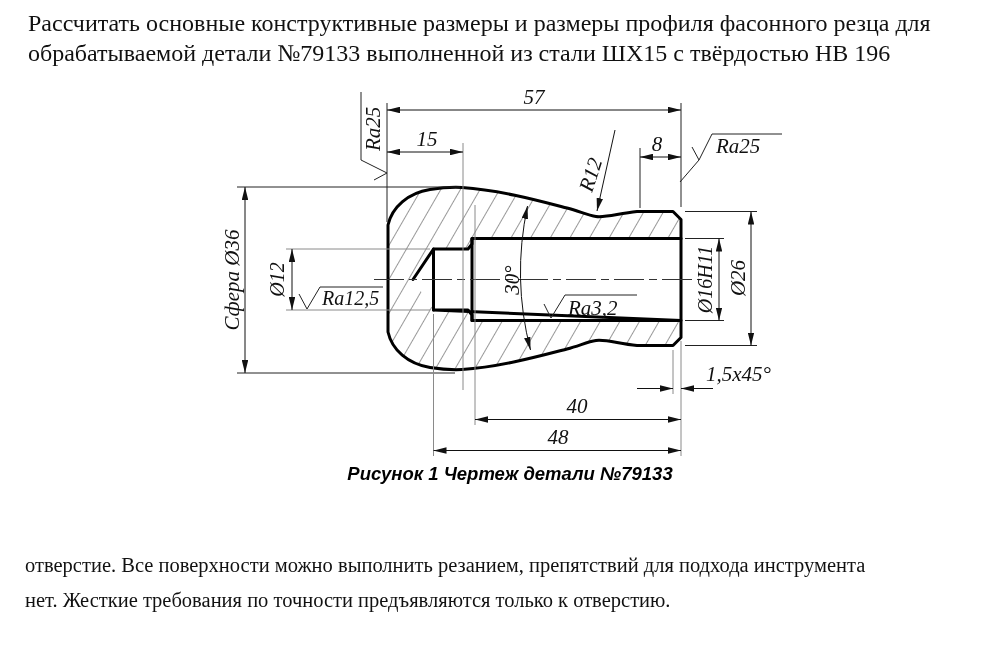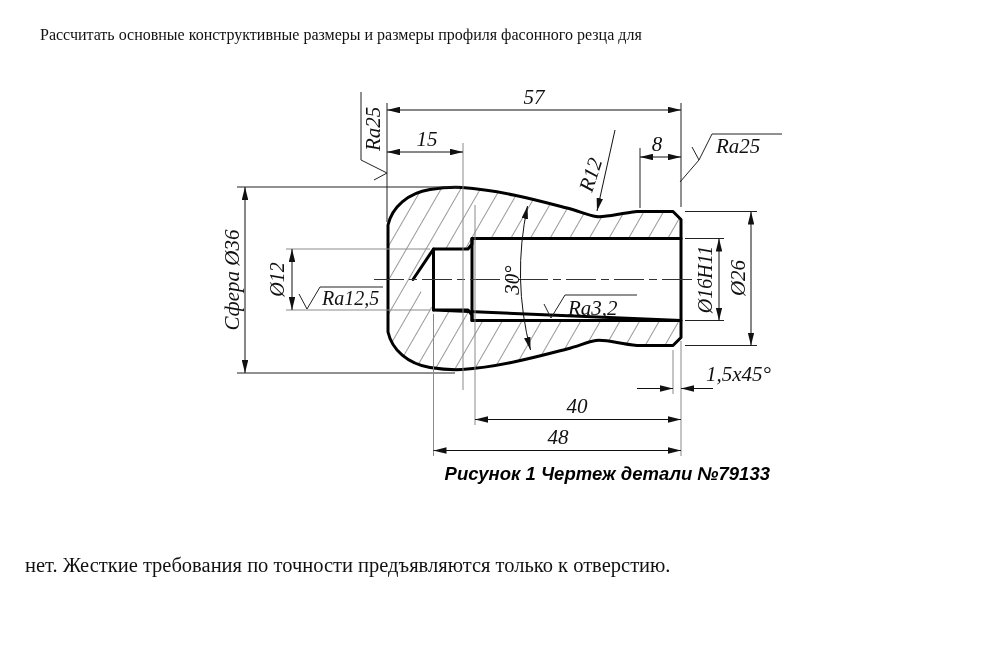--- a/index.html
+++ b/index.html
@@ -1,38 +1,39 @@
 <!DOCTYPE html>
 <html><head>
 <meta charset="utf-8">
 <style>
   html,body{margin:0;padding:0;background:#fff;}
   .page{position:relative;width:1000px;height:651px;background:#fff;overflow:hidden;
         font-family:"Liberation Serif",serif;color:#111;}
-  .task{position:absolute;left:28px;top:8px;width:930px;font-size:16px;line-height:30px;margin:12px;}
+  .task{position:absolute;left:28px;top:8px;width:930px;font-size:24px;line-height:30px;margin:0;}
   .desc{position:absolute;left:25px;top:548px;width:950px;font-size:20.5px;line-height:35px;margin:0;}
   .ln{display:block;white-space:pre-wrap;}
-  .caption{position:absolute;left:250px;top:463px;width:520px;text-align:right;
+  .caption{position:absolute;left:250px;top:463px;width:520px;text-align:center;
            font-family:"Liberation Sans",sans-serif;font-weight:bold;font-style:italic;
            font-size:18.5px;color:#000;}
   svg.draw{position:absolute;left:0;top:0;}
   .dim{font-family:"Liberation Serif",serif;font-style:italic;font-size:21px;fill:#111;}
   .dim.sm{font-size:20px;}
   .thick{stroke:#000;stroke-width:3;fill:none;stroke-linejoin:round;stroke-linecap:round;}
   .thin{stroke:#222;stroke-width:1;fill:none;}
   .gray{stroke:#8a8a8a;stroke-width:1;fill:none;}
   .dimln{stroke:#111;stroke-width:1;fill:none;}
 </style>
 </head>
 <body>
 
 <div class="page">
 
   <p class="task">
     <span class="ln">Рассчитать основные конструктивные размеры и размеры профиля фасонного резца для</span>
+    <span class="ln">обрабатываемой детали №79133 выполненной из стали ШХ15 с твёрдостью НВ 196</span>
   </p>
 
   <svg class="draw" width="1000" height="651" viewBox="0 0 1000 651">
     <defs>
       <pattern id="hatch" patternUnits="userSpaceOnUse" width="17" height="17" patternTransform="rotate(30)">
         <line x1="0" y1="-1" x2="0" y2="18" stroke="#444" stroke-width="1.1"></line>
       </pattern>
       <marker id="arr" viewBox="0 0 12 6" refX="12" refY="3" markerWidth="13" markerHeight="6.5" orient="auto-start-reverse">
         <path d="M0,0 L12,3 L0,6 Z" fill="#111"></path>
       </marker>
@@ -157,16 +158,17 @@
         <polyline class="thin" points="-7,-14 0,0 14,-23"></polyline>
         <line class="thin" x1="14" y1="-23" x2="86" y2="-23"></line>
         <text class="dim" x="17" y="-3" text-anchor="start">Ra3,2</text>
       </g>
     </g>
   </svg>
 
   <div class="caption">Рисунок 1 Чертеж детали №79133</div>
 
   <p class="desc">
+    <span class="ln">отверстие. Все поверхности можно выполнить резанием, препятствий для подхода инструмента</span>
     <span class="ln">нет. Жесткие требования по точности предъявляются только к отверстию.</span>
   </p>
 
 </div>
 
 </body></html>

